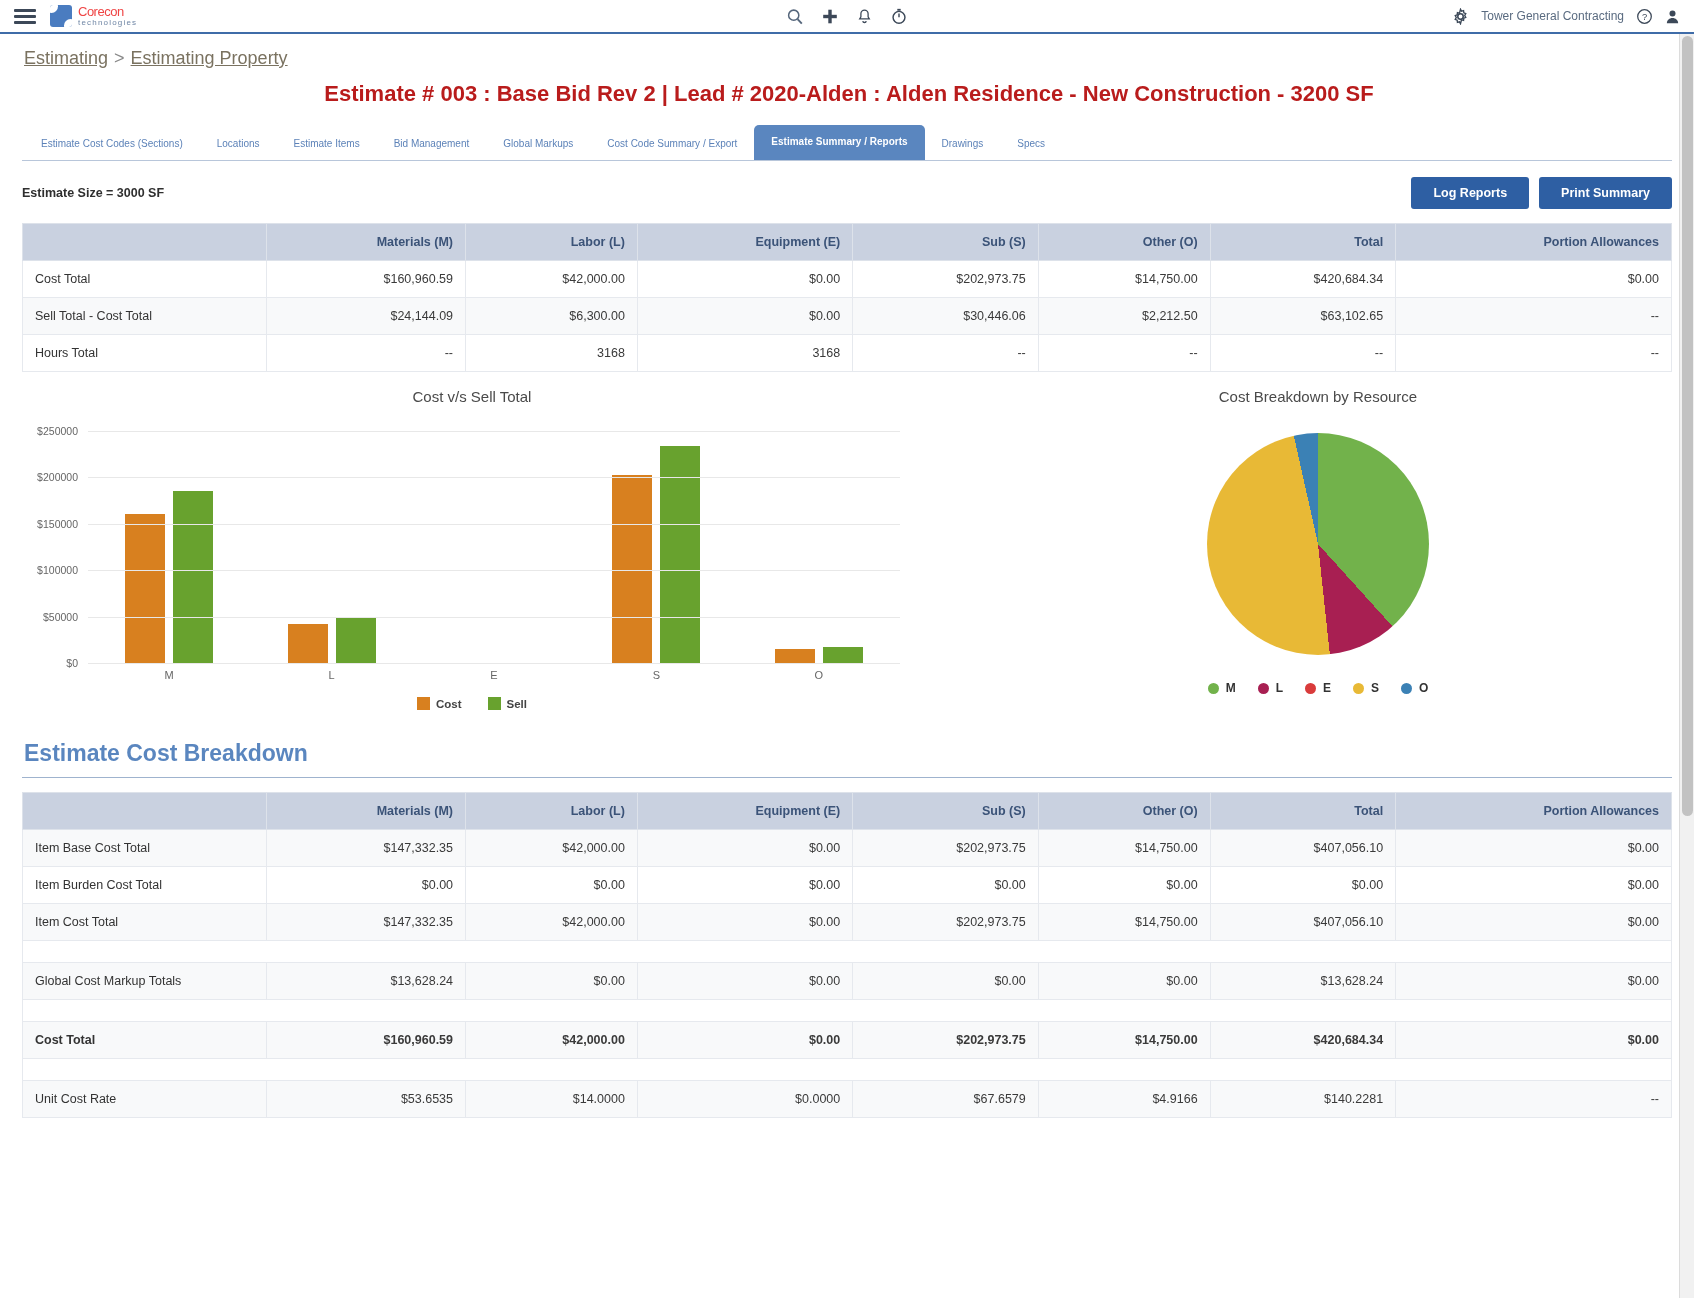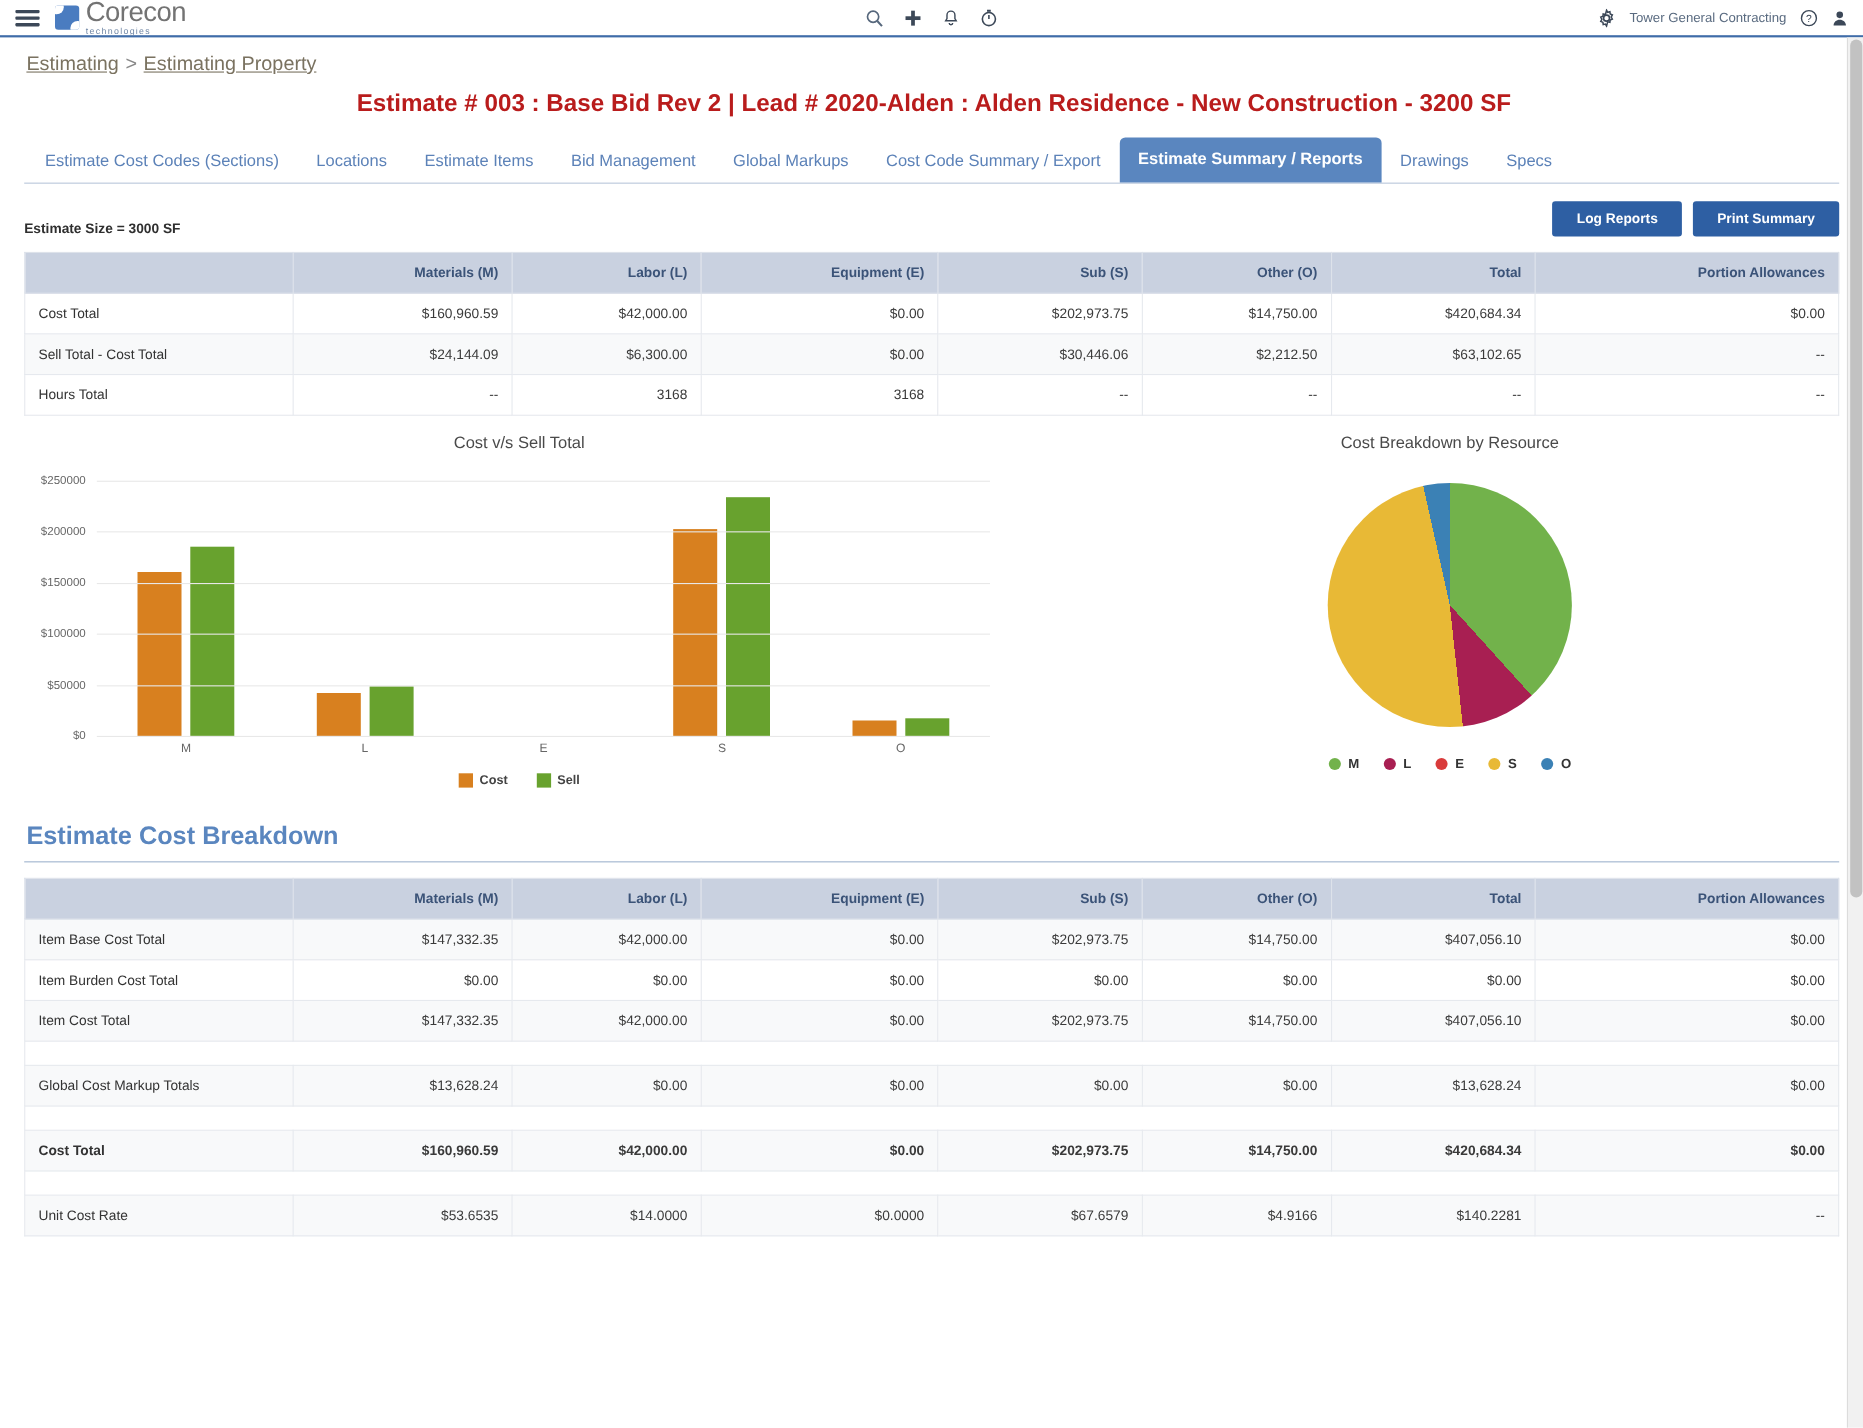--- a/index.html
+++ b/index.html
@@ -28,21 +28,21 @@
   }
   .logo-mark::before {
     content:''; position:absolute; width:13px; height:13px; border-radius:50%;
     background:#fff; left:-5px; top:-5px;
   }
   .logo-mark::after {
     content:''; position:absolute; width:13px; height:13px; border-radius:50%;
     background:#fff; right:-5px; bottom:-5px;
   }
   .logo-text { line-height: 1; }
-  .logo-name { font-size: 25px; color:#737373; letter-spacing:-0.5px; font-weight:400; }
+  .logo-name { font-size: 13px; color:#ef4444; letter-spacing:-0.5px; font-weight:400; }
   .logo-sub { font-size: 8px; color:#6f86a5; letter-spacing: 1.2px; margin-top:1px; }
 
   .appbar-center {
     position: absolute; left: 50%; transform: translateX(-50%);
     display: flex; align-items: center; gap: 18px;
   }
   .appbar-right {
     margin-left: auto; display: flex; align-items: center; gap: 12px;
     font-size: 12px; color: #5a6b80;
   }
@@ -58,29 +58,29 @@
     font-size: 22px; font-weight: bold; color: #b91c1c;
     margin: 12px 0 0 4px; letter-spacing: 0; text-align: center;
   }
 
   .tabs {
     margin-top: 18px; display: flex; align-items: flex-end; gap: 0;
     border-bottom: 1px solid #b8c6da;
     padding-left: 2px;
   }
   .tab {
-    font-size: 15px; color: #5c82b8; padding: 9px 17px 11px;
+    font-size: 10px; color: #5c82b8; padding: 9px 17px 11px;
     cursor: pointer; white-space: nowrap;
   }
   .tab.active {
     background: #5a86bf; color: #fff; font-weight: bold;
     border-radius: 5px 5px 0 0; padding: 11px 17px 13px;
   }
 
-  .subbar { display:flex; align-items:flex-end; margin-top: 16px; }
+  .subbar { display:flex; align-items:center; margin-top: 16px; }
   .estsize { font-size: 12.5px; font-weight: bold; color: #2f2f2f; }
   .btns { margin-left:auto; display:flex; gap: 10px; }
   .btn {
     background: #2e5fa3; color:#fff; font-size: 12.5px; font-weight:bold;
     border: none; border-radius: 3px; padding: 9px 22px; cursor: pointer;
   }
 
   
   table.grid { width: 100%; border-collapse: collapse; margin-top: 14px; font-size: 12.5px; }
   table.grid th {

